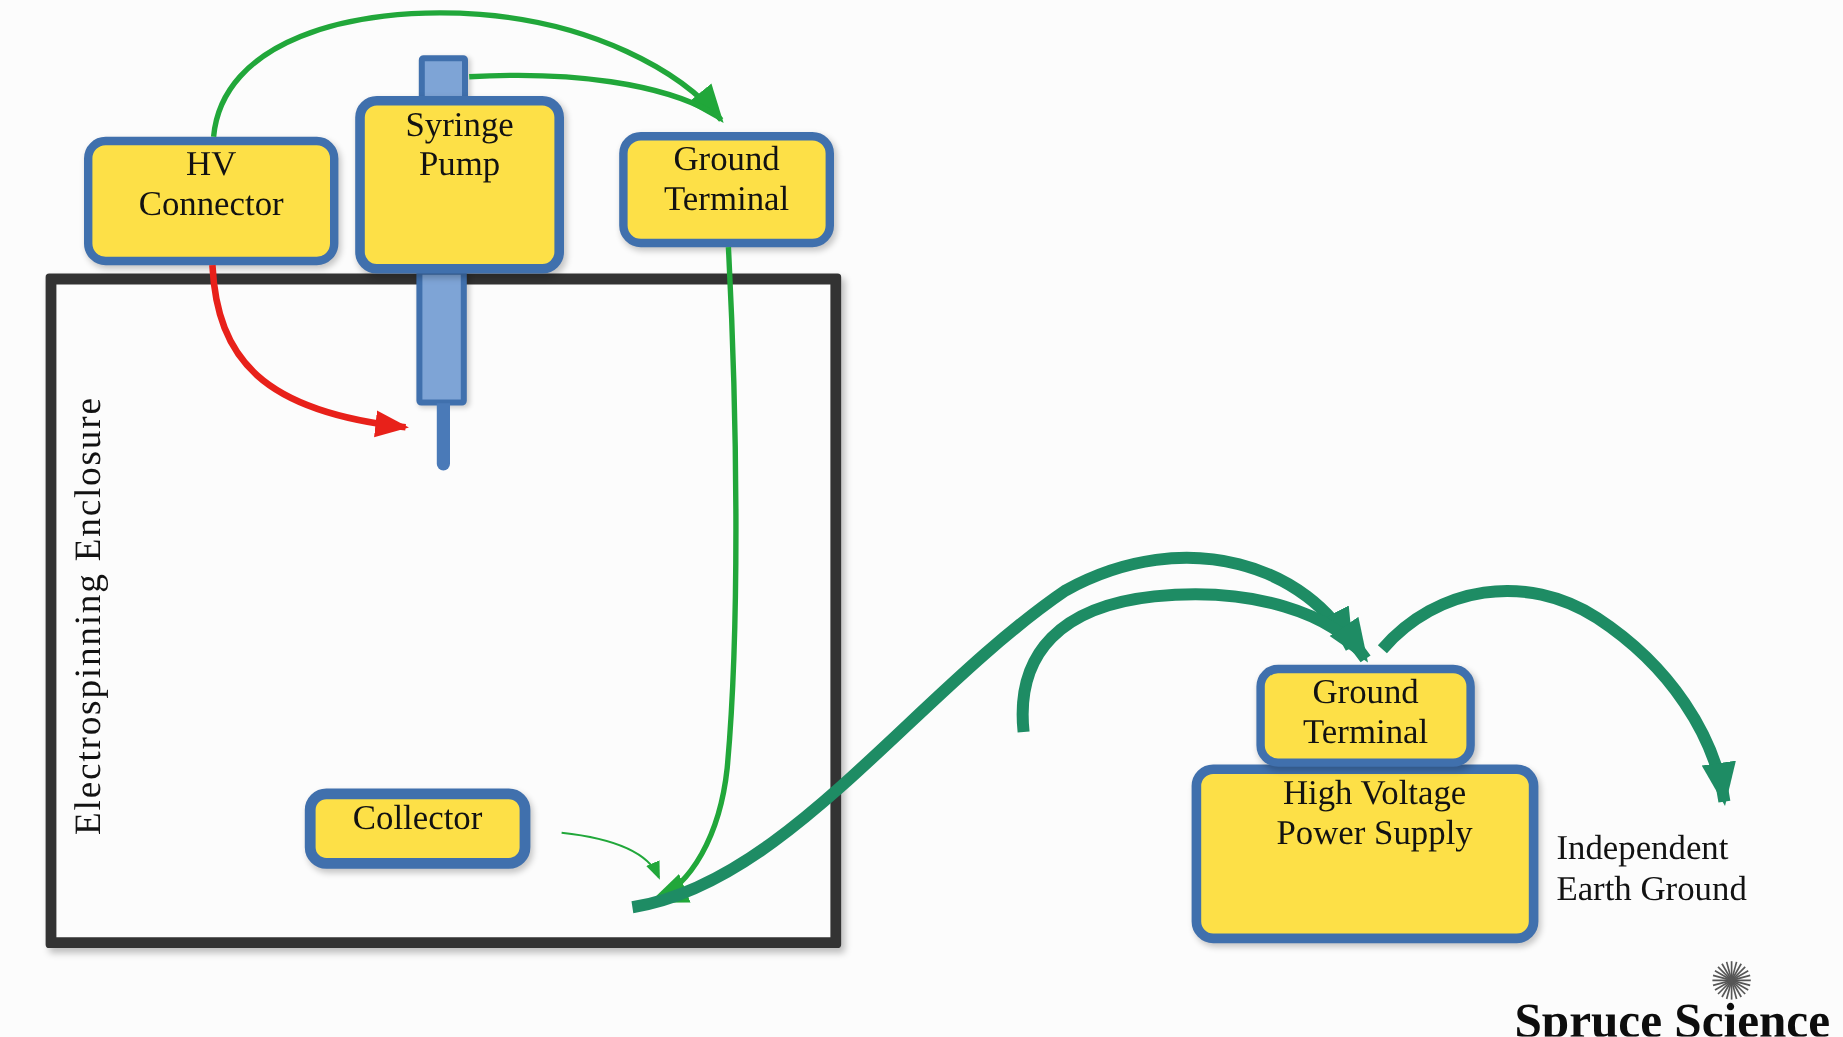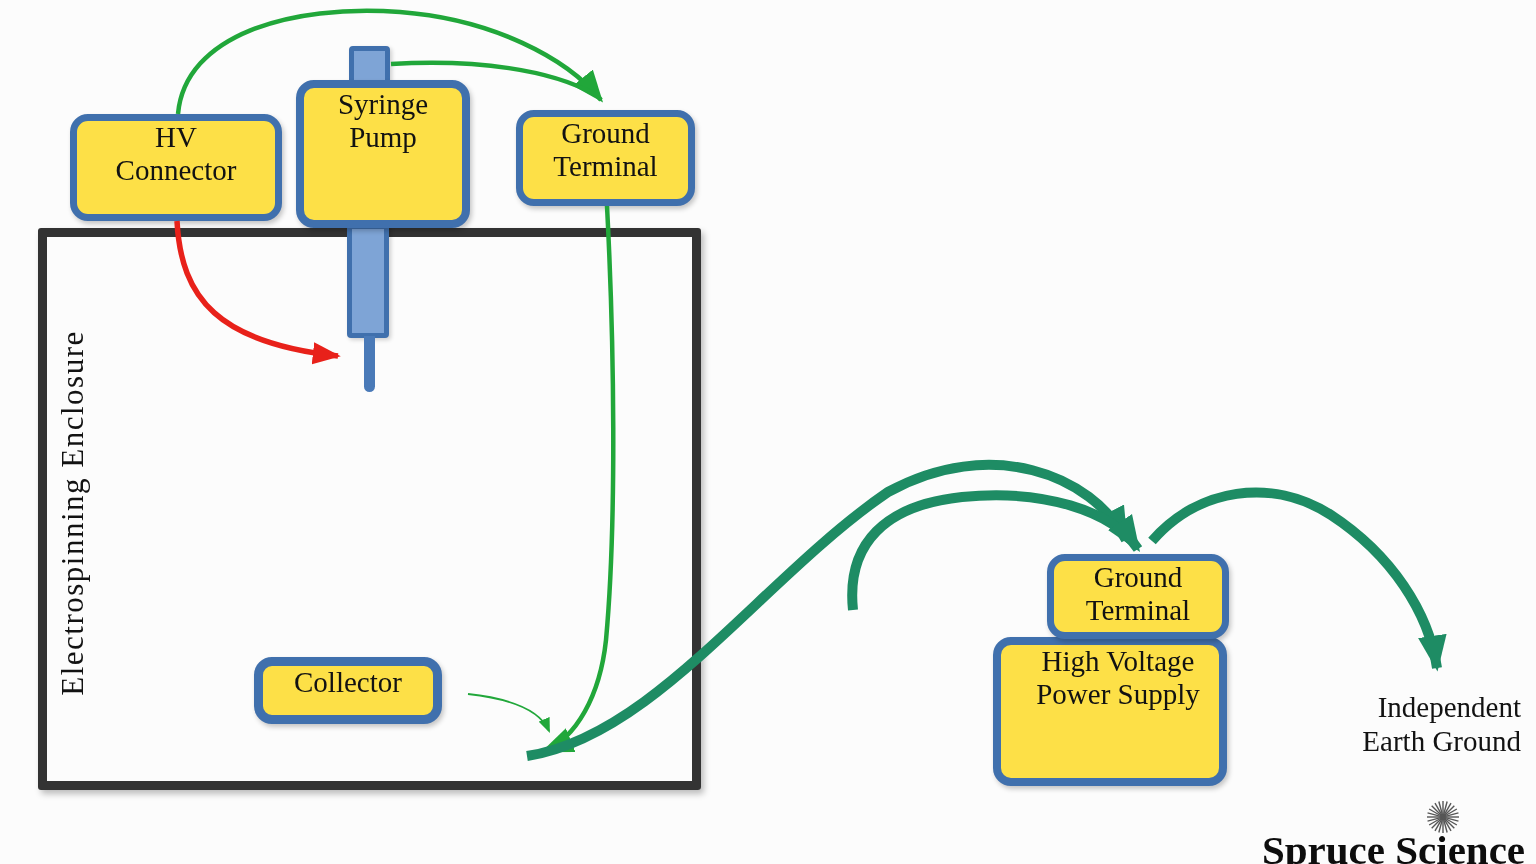--- a/index.html
+++ b/index.html
@@ -27,21 +27,21 @@
     position:absolute;box-sizing:border-box;left:38px;top:228px;width:663px;height:562px;
     border:9px solid #333333;border-radius:3px;background:transparent;
     box-shadow:3px 4px 6px rgba(0,0,0,0.25);
   }
   .vlabel{
     position:absolute;left:73px;top:513px;
     transform:translate(-50%,-50%) rotate(-90deg);
     white-space:nowrap;font-size:31px;letter-spacing:1.5px;color:#121212;
   }
   .freetext{
-    position:absolute;text-align:right;white-space:pre-line;
+    position:absolute;text-align:left;white-space:pre-line;
     font-size:29px;line-height:1.18;color:#121212;
   }
   #arrows{position:absolute;left:0;top:0;width:1536px;height:864px;pointer-events:none;}
   .brand-text{
     position:absolute;left:1262px;top:826px;
     font-size:41px;font-weight:bold;color:#0d0d0d;white-space:nowrap;
   }
   .brand-star{position:absolute;left:1424px;top:798px;}
 </style>
 </head>
@@ -70,21 +70,21 @@
     <span class="lbl">Ground
 Terminal</span>
   </div>
 
   <div class="box" style="left:254px;top:657px;width:188px;height:67px;border-width:9px;">
     <span class="lbl">Collector</span>
   </div>
 
 
 
-  <div class="box" style="left:993px;top:637px;width:234px;height:149px;border-width:8px;padding-left:16px;">
+  <div class="box" style="left:993px;top:637px;width:289px;height:149px;border-width:8px;padding-left:16px;">
     <span class="lbl">High Voltage
 Power Supply</span>
   </div>
 
   <div class="box" style="left:1047px;top:554px;width:182px;height:85px;">
     <span class="lbl">Ground
 Terminal</span>
   </div>
 
   <div class="freetext" style="left:1297px;top:690px;width:224px;">Independent

